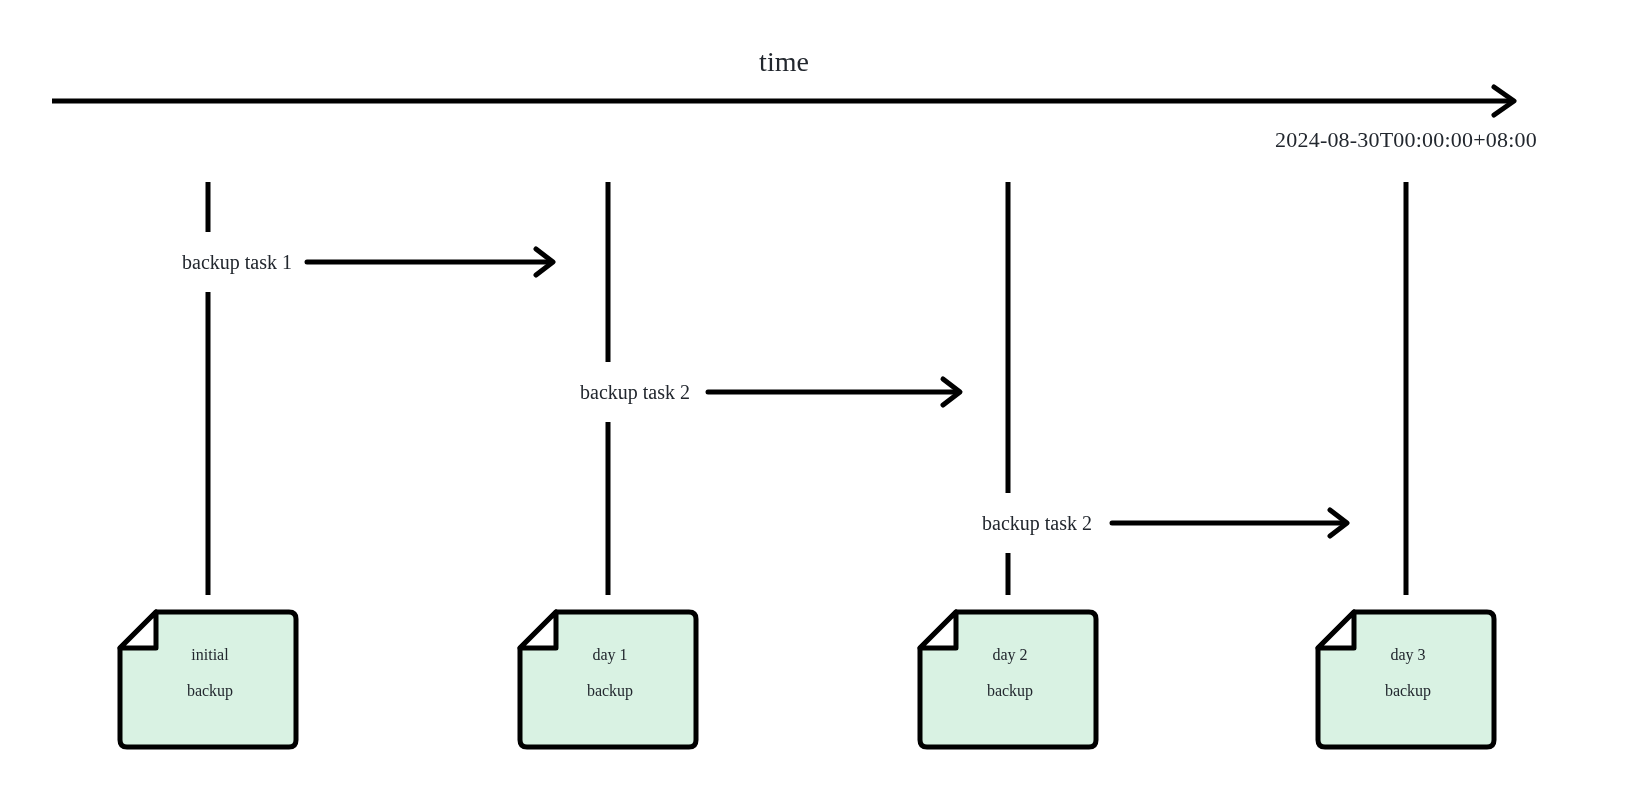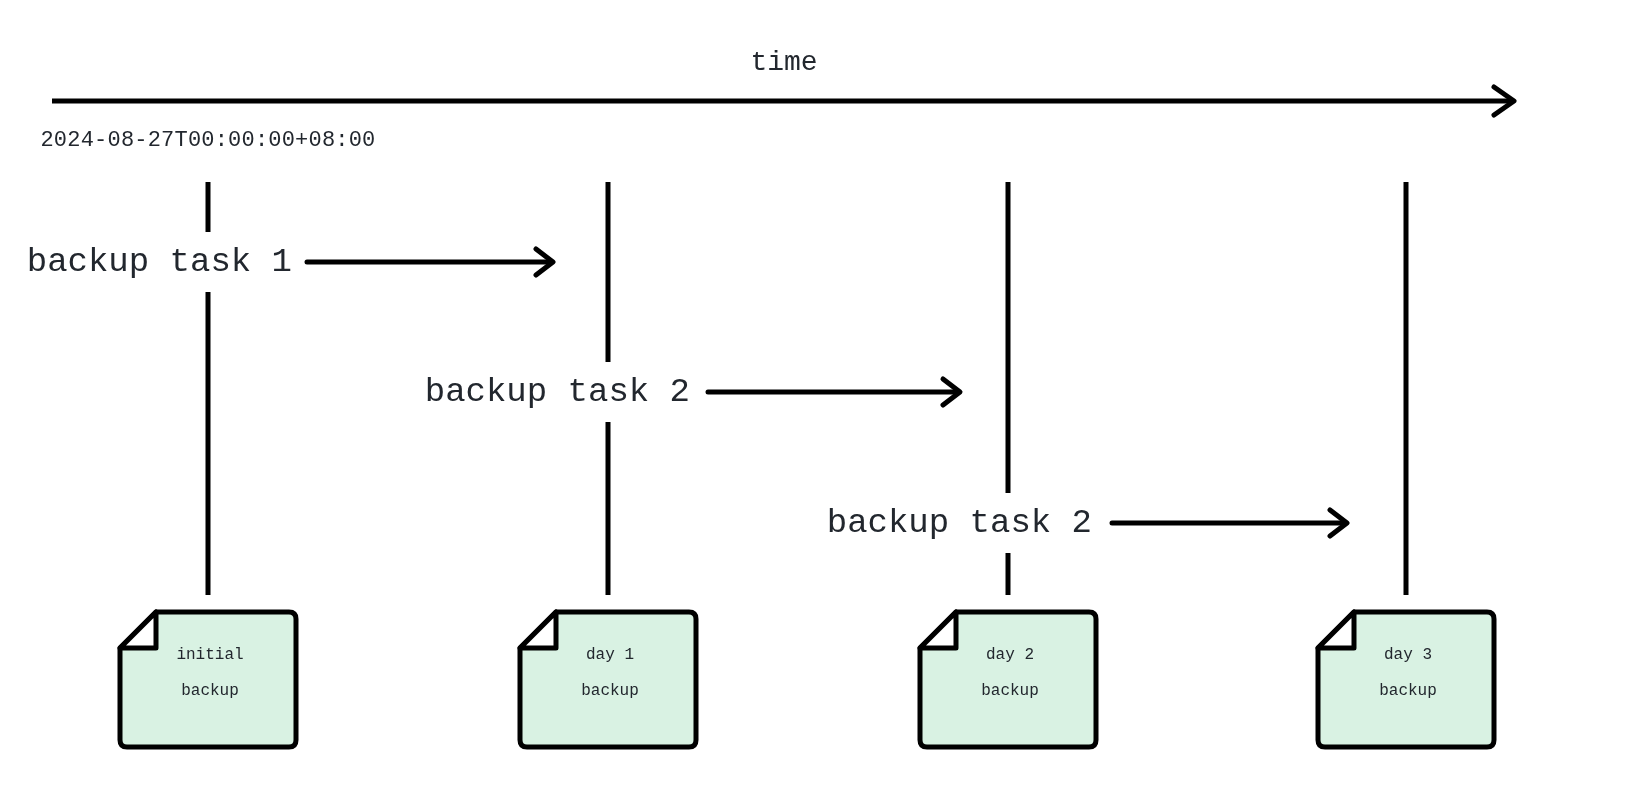--- a/index.html
+++ b/index.html
@@ -7,32 +7,32 @@
     --stroke:#000000;
     --text:#22272e;
     --note-fill:#d9f2e3;
     --note-fold-fill:#ffffff;
   }
   html,body{margin:0;padding:0;background:var(--background);}
   .canvas{
     position:relative;
     width:1608px;height:803px;
     background:var(--background);
-    font-family:Liberation Mono, monospace;
+    font-family:Liberation Serif, serif;
     color:var(--text);
     overflow:hidden;
   }
   .canvas svg{position:absolute;left:0;top:0;}
   .stroke{stroke:var(--stroke);fill:none;}
   .note-page{fill:var(--note-fill);stroke:var(--stroke);stroke-width:5;stroke-linejoin:round;}
   .note-fold{fill:var(--note-fold-fill);stroke:var(--stroke);stroke-width:5;stroke-linejoin:round;}
   .lbl{position:absolute;white-space:nowrap;}
   .axis-title{font-size:28px;transform:translate(-50%,-50%);}
   .ts{font-size:22px;transform:translate(-50%,-50%);letter-spacing:0.2px;}
-  .task{font-size:34px;transform:translate(-100%,-50%);}
+  .task{font-size:20px;transform:translate(-100%,-50%);}
   .note-label{
     position:absolute;transform:translate(-50%,-50%);
     text-align:center;font-size:16px;line-height:36px;
   }
 </style>
 </head>
 <body>
 
 <div class="canvas">
 
@@ -85,21 +85,21 @@
       <path class="note-fold" d="M 0,36 L 36,0 L 36,36 Z"></path>
     </g>
     <g transform="translate(1318,612)">
       <path class="note-page" d="M 36,0 L 169,0 Q 176,0 176,7 L 176,128 Q 176,135 169,135 L 7,135 Q 0,135 0,128 L 0,36 Z"></path>
       <path class="note-fold" d="M 0,36 L 36,0 L 36,36 Z"></path>
     </g>
   </svg>
 
   <div class="lbl axis-title" style="left:784px;top:62px">time</div>
 
-  <div class="lbl ts" style="left:208px;top:140px">2024-08-27T00:00:00+08:00</div>
+  <div class="lbl ts" style="left:1406px;top:140px">2024-08-30T00:00:00+08:00</div>
 
   <div class="lbl task" style="left:292px;top:262px">backup task 1</div>
   <div class="lbl task" style="left:690px;top:392px">backup task 2</div>
   <div class="lbl task" style="left:1092px;top:523px">backup task 2</div>
 
   <div class="note-label" style="left:210px;top:673px">
     <div>initial</div>
     <div>backup</div>
   </div>
   <div class="note-label" style="left:610px;top:673px">

